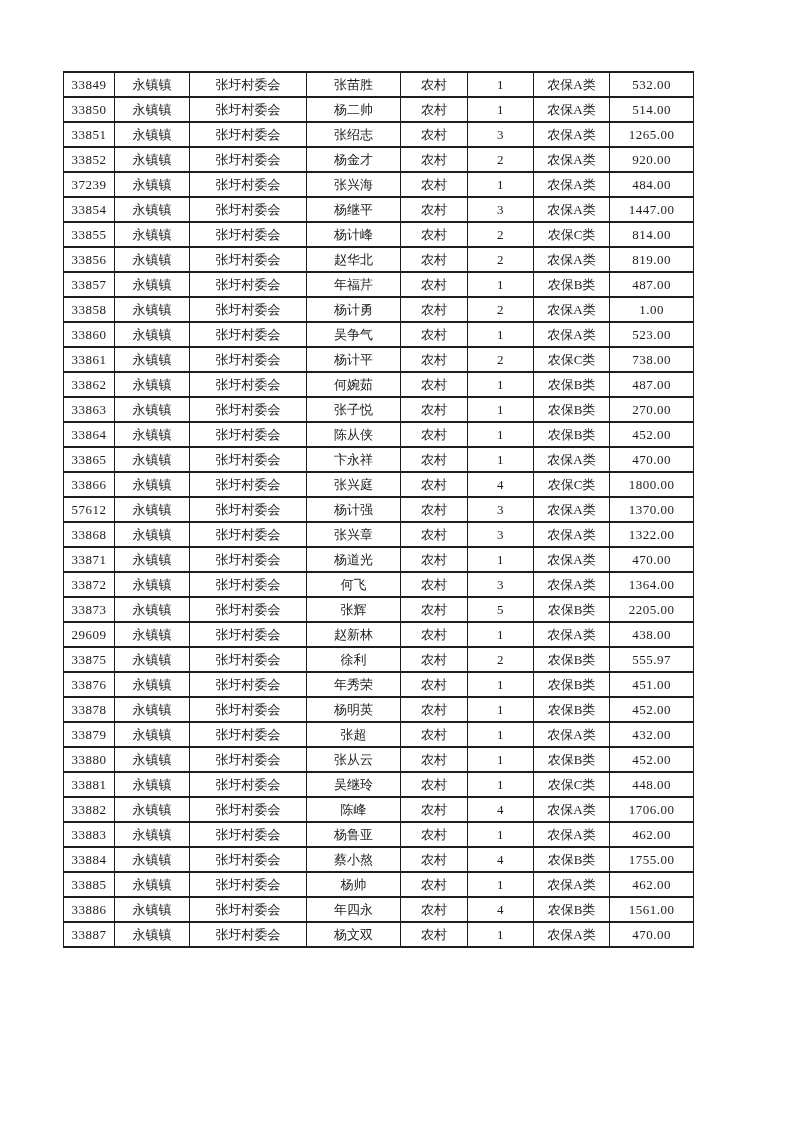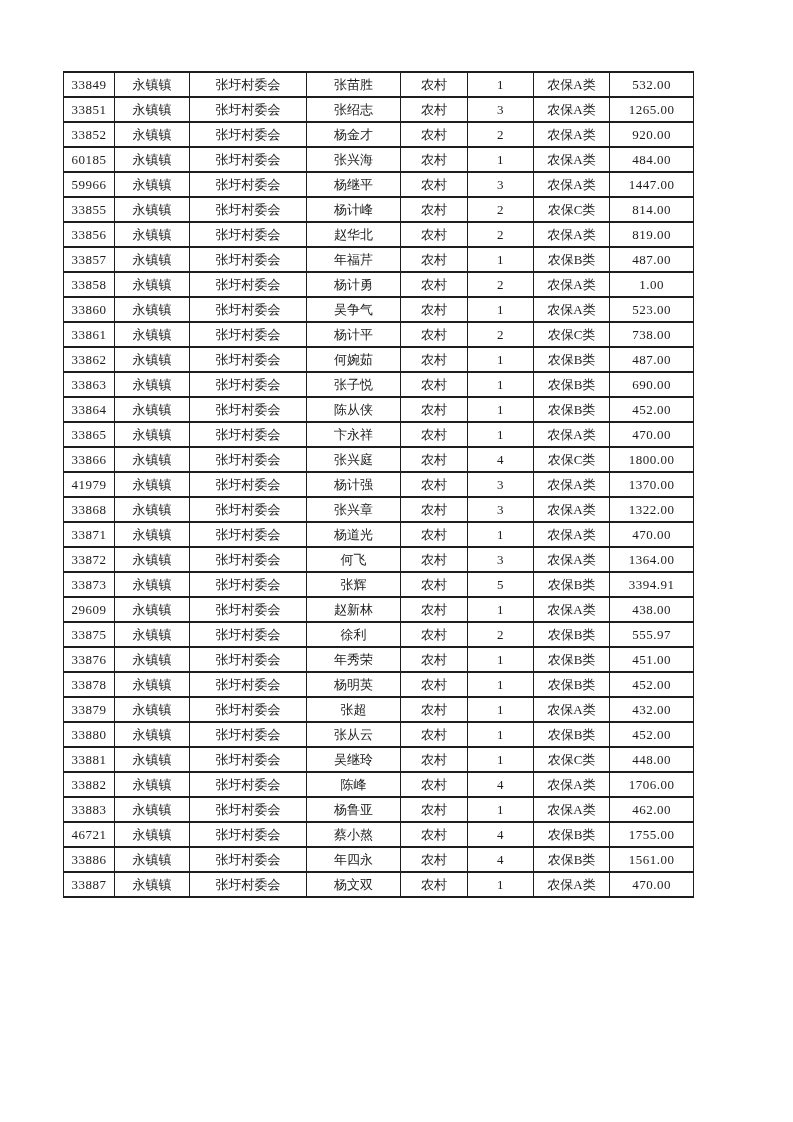--- a/index.html
+++ b/index.html
@@ -70,51 +70,61 @@
           <td class="num">33849</td>
           <td>永镇镇</td>
           <td>张圩村委会</td>
           <td>张苗胜</td>
           <td>农村</td>
           <td class="num">1</td>
           <td>农保A类</td>
           <td class="num">532.00</td>
         </tr>
         <tr>
+          <td class="num">33850</td>
+          <td>永镇镇</td>
+          <td>张圩村委会</td>
+          <td>杨二帅</td>
+          <td>农村</td>
+          <td class="num">1</td>
+          <td>农保A类</td>
+          <td class="num">514.00</td>
+        </tr>
+        <tr>
           <td class="num">33851</td>
           <td>永镇镇</td>
           <td>张圩村委会</td>
           <td>张绍志</td>
           <td>农村</td>
           <td class="num">3</td>
           <td>农保A类</td>
           <td class="num">1265.00</td>
         </tr>
         <tr>
           <td class="num">33852</td>
           <td>永镇镇</td>
           <td>张圩村委会</td>
           <td>杨金才</td>
           <td>农村</td>
           <td class="num">2</td>
           <td>农保A类</td>
           <td class="num">920.00</td>
         </tr>
         <tr>
-          <td class="num">60185</td>
+          <td class="num">37239</td>
           <td>永镇镇</td>
           <td>张圩村委会</td>
           <td>张兴海</td>
           <td>农村</td>
           <td class="num">1</td>
           <td>农保A类</td>
           <td class="num">484.00</td>
         </tr>
         <tr>
-          <td class="num">59966</td>
+          <td class="num">33854</td>
           <td>永镇镇</td>
           <td>张圩村委会</td>
           <td>杨继平</td>
           <td>农村</td>
           <td class="num">3</td>
           <td>农保A类</td>
           <td class="num">1447.00</td>
         </tr>
         <tr>
           <td class="num">33855</td>
@@ -187,21 +197,21 @@
           <td class="num">487.00</td>
         </tr>
         <tr>
           <td class="num">33863</td>
           <td>永镇镇</td>
           <td>张圩村委会</td>
           <td>张子悦</td>
           <td>农村</td>
           <td class="num">1</td>
           <td>农保B类</td>
-          <td class="num">690.00</td>
+          <td class="num">270.00</td>
         </tr>
         <tr>
           <td class="num">33864</td>
           <td>永镇镇</td>
           <td>张圩村委会</td>
           <td>陈从侠</td>
           <td>农村</td>
           <td class="num">1</td>
           <td>农保B类</td>
           <td class="num">452.00</td>
@@ -220,21 +230,21 @@
           <td class="num">33866</td>
           <td>永镇镇</td>
           <td>张圩村委会</td>
           <td>张兴庭</td>
           <td>农村</td>
           <td class="num">4</td>
           <td>农保C类</td>
           <td class="num">1800.00</td>
         </tr>
         <tr>
-          <td class="num">41979</td>
+          <td class="num">57612</td>
           <td>永镇镇</td>
           <td>张圩村委会</td>
           <td>杨计强</td>
           <td>农村</td>
           <td class="num">3</td>
           <td>农保A类</td>
           <td class="num">1370.00</td>
         </tr>
         <tr>
           <td class="num">33868</td>
@@ -267,21 +277,21 @@
           <td class="num">1364.00</td>
         </tr>
         <tr>
           <td class="num">33873</td>
           <td>永镇镇</td>
           <td>张圩村委会</td>
           <td>张辉</td>
           <td>农村</td>
           <td class="num">5</td>
           <td>农保B类</td>
-          <td class="num">3394.91</td>
+          <td class="num">2205.00</td>
         </tr>
         <tr>
           <td class="num">29609</td>
           <td>永镇镇</td>
           <td>张圩村委会</td>
           <td>赵新林</td>
           <td>农村</td>
           <td class="num">1</td>
           <td>农保A类</td>
           <td class="num">438.00</td>
@@ -360,28 +370,38 @@
           <td class="num">33883</td>
           <td>永镇镇</td>
           <td>张圩村委会</td>
           <td>杨鲁亚</td>
           <td>农村</td>
           <td class="num">1</td>
           <td>农保A类</td>
           <td class="num">462.00</td>
         </tr>
         <tr>
-          <td class="num">46721</td>
+          <td class="num">33884</td>
           <td>永镇镇</td>
           <td>张圩村委会</td>
           <td>蔡小熬</td>
           <td>农村</td>
           <td class="num">4</td>
           <td>农保B类</td>
           <td class="num">1755.00</td>
+        </tr>
+        <tr>
+          <td class="num">33885</td>
+          <td>永镇镇</td>
+          <td>张圩村委会</td>
+          <td>杨帅</td>
+          <td>农村</td>
+          <td class="num">1</td>
+          <td>农保A类</td>
+          <td class="num">462.00</td>
         </tr>
         <tr>
           <td class="num">33886</td>
           <td>永镇镇</td>
           <td>张圩村委会</td>
           <td>年四永</td>
           <td>农村</td>
           <td class="num">4</td>
           <td>农保B类</td>
           <td class="num">1561.00</td>

